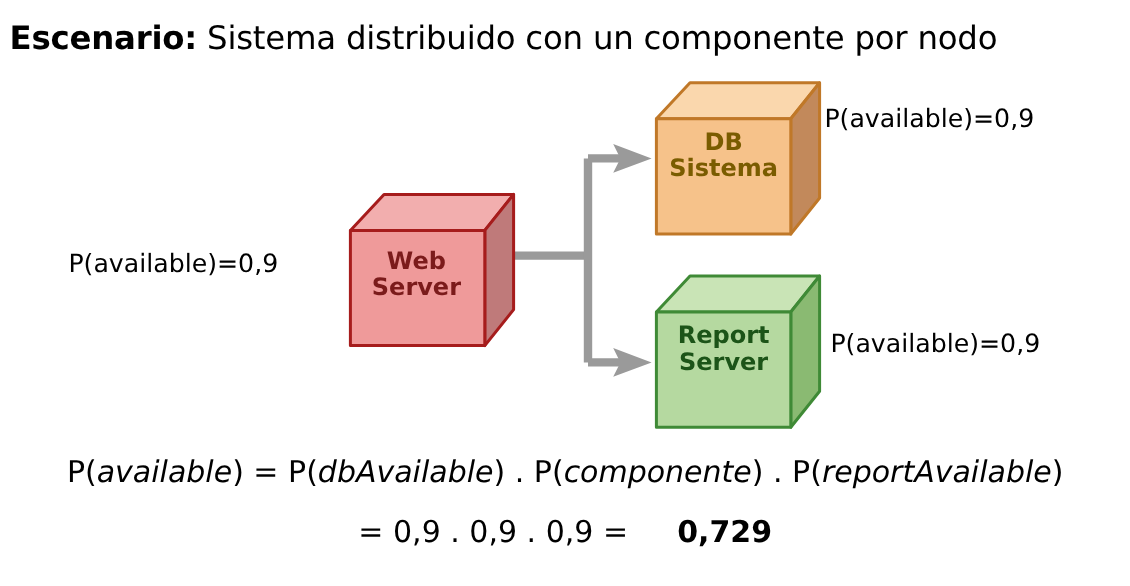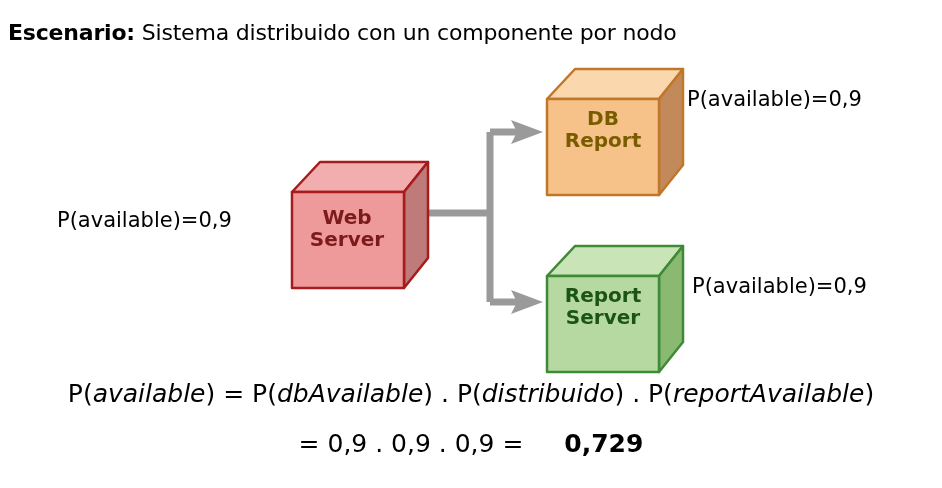--- a/index.html
+++ b/index.html
@@ -14,21 +14,21 @@
     overflow: hidden;
     font-family: "DejaVu Sans", "Liberation Sans", sans-serif;
     color: #000000;
   }
 
   
   #title {
     position: absolute;
     left: 8px;
     top: 16px;
-    font-size: 22px;
+    font-size: 27px;
     line-height: 34px;
     white-space: nowrap;
     letter-spacing: -0.2px;
   }
   #title .strong { font-weight: bold; }
   #title .rest   { font-weight: normal; }
 
   
   #diagram {
     position: absolute;
@@ -73,21 +73,21 @@
   }
 
   
   #node-db { left: 545px; top: 67px; width: 140px; height: 130px; }
   #node-db .cube-label {
     left: 0; top: 40px; width: 116px;
     font-size: 20px; color: #7a5c00;
   }
 
   
-  #node-report { left: 545px; top: 244px; width: 140px; height: 130px; }
+  #node-report { left: 545px; top: 228px; width: 140px; height: 130px; }
   #node-report .cube-label {
     left: 0; top: 40px; width: 116px;
     font-size: 20px; color: #1c5418;
   }
 
   
   .prob-label {
     position: absolute;
     font-size: 21px;
     line-height: 26px;
@@ -153,37 +153,37 @@
 Server</div>
   </div>
 
   <div class="node" id="node-db">
     <svg class="cube-svg" width="140" height="130" viewBox="0 0 140 130">
       <polygon points="2,32 30,2 138,2 114,32" fill="#fad7ad" stroke="#c07828" stroke-width="2.5" stroke-linejoin="round"></polygon>
       <polygon points="114,32 138,2 138,98 114,128" fill="#c2895b" stroke="#c07828" stroke-width="2.5" stroke-linejoin="round"></polygon>
       <rect x="2" y="32" width="112" height="96" fill="#f6c28a" stroke="#c07828" stroke-width="2.5" stroke-linejoin="round"></rect>
     </svg>
     <div class="cube-label">DB
-Report</div>
+Sistema</div>
   </div>
 
   <div class="node" id="node-report">
     <svg class="cube-svg" width="140" height="130" viewBox="0 0 140 130">
       <polygon points="2,32 30,2 138,2 114,32" fill="#c9e4b6" stroke="#3f8a36" stroke-width="2.5" stroke-linejoin="round"></polygon>
       <polygon points="114,32 138,2 138,98 114,128" fill="#8aba72" stroke="#3f8a36" stroke-width="2.5" stroke-linejoin="round"></polygon>
       <rect x="2" y="32" width="112" height="96" fill="#b5d9a0" stroke="#3f8a36" stroke-width="2.5" stroke-linejoin="round"></rect>
     </svg>
     <div class="cube-label">Report
 Server</div>
   </div>
 
   <div class="prob-label" id="prob-web">P(available)=0,9</div>
   <div class="prob-label" id="prob-db">P(available)=0,9</div>
   <div class="prob-label" id="prob-report">P(available)=0,9</div>
 </div>
 
 <div class="formula" id="formula-line-1">
-  <span>P(</span><span class="var">available</span><span>) = P(</span><span class="var">dbAvailable</span><span>) . P(</span><span class="var">distribuido</span><span>) . P(</span><span class="var">reportAvailable</span><span>)</span>
+  <span>P(</span><span class="var">available</span><span>) = P(</span><span class="var">dbAvailable</span><span>) . P(</span><span class="var">componente</span><span>) . P(</span><span class="var">reportAvailable</span><span>)</span>
 </div>
 
 <div class="formula" id="formula-line-2">
   <span>= 0,9 . 0,9 . 0,9 = </span><span class="result">0,729</span>
 </div>
 
 </body></html>

